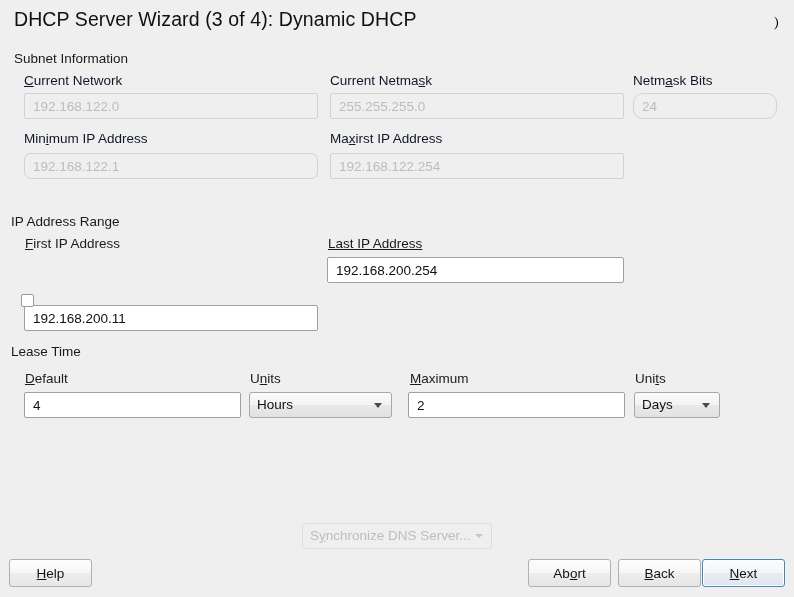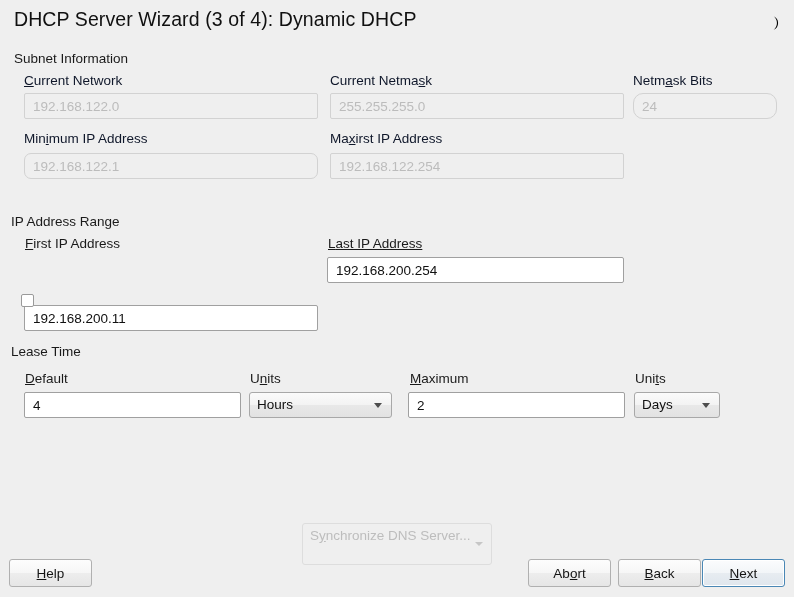--- a/index.html
+++ b/index.html
@@ -158,21 +158,21 @@
     border: 1px solid #4a87b5;
     box-shadow: inset 0 0 0 1px #ffffff;
     background: linear-gradient(to bottom, #fbfcfd 0%, #f2f5f8 50%, #e7ecf1 51%, #dfe6ed 100%);
   }
 
   
   #sync-dns-button {
     position: absolute;
     box-sizing: border-box;
     left: 302px; top: 523px;
-    width: 190px; height: 42px;
+    width: 190px; height: 26px;
     border: 1px solid #dddddd;
     border-radius: 3px;
     background: #efefef;
     font-size: 13.5px;
     color: #bdbdbd;
     cursor: default;
     user-select: none;
   }
   #sync-dns-label {
     position: absolute;

